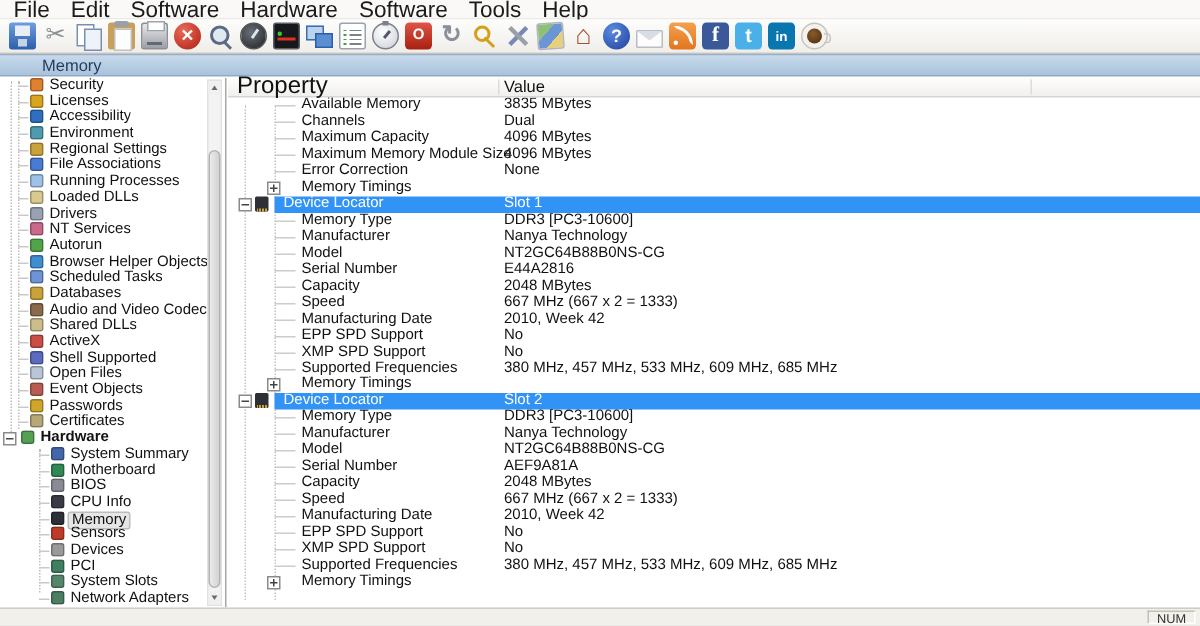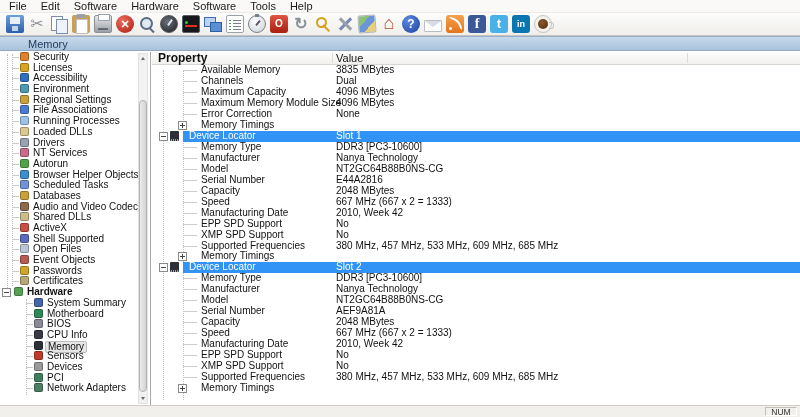--- a/index.html
+++ b/index.html
@@ -2,21 +2,21 @@
 <html><head>
 <meta charset="utf-8">
 <style>
   html,body{margin:0;padding:0;background:#d8d8d8}
   *{box-sizing:border-box}
   .window{position:relative;width:800px;height:417px;background:#fff;overflow:hidden;
     font-family:"Liberation Sans",sans-serif;color:#111;-webkit-font-smoothing:antialiased}
   
   .menubar{position:absolute;left:0;top:0;right:0;height:13px;background:#faf9f7;
     border-bottom:1px solid #eceae6;display:flex;align-items:center;padding-left:2px}
-  .mi{font-size:11px;line-height:13px;padding:0 7px;color:#1a1a1a;cursor:default}
+  .mi{font-size:15px;line-height:13px;padding:0 7px;color:#1a1a1a;cursor:default}
   
   .toolbar{position:absolute;left:0;top:13px;right:0;height:23px;
     background:linear-gradient(#fdfdfc,#efeeea);border-bottom:1px solid #c6c4bf;
     display:flex;align-items:center;padding-left:4px}
   .tbtn{width:22px;height:21px;display:flex;align-items:center;justify-content:center;flex:0 0 22px}
   .ti{width:18px;height:18px;position:relative;display:block;border-radius:3px;
     font:700 12px/18px "Liberation Sans",sans-serif;text-align:center;color:#fff}
   .i-save-icon{background:linear-gradient(#6d9fe0,#2d5ea8);border-radius:2px}
   .i-save-icon::before{content:"";position:absolute;left:4px;top:2px;right:4px;height:7px;background:#e8eef6}
   .i-save-icon::after{content:"";position:absolute;left:6px;bottom:2px;right:6px;height:5px;background:#c3d3e8}
@@ -92,21 +92,21 @@
   .snode .exp{left:2px;top:1px}
   .vscroll{position:absolute;right:2px;top:1px;bottom:1px;width:10px;background:#f3f3f3;border:1px solid #e2e2e2}
   .sb-up,.sb-down{position:absolute;left:0;right:0;height:9px;background:#f0f0f0}
   .sb-up{top:0}.sb-down{bottom:0}
   .sb-up::after{content:"";position:absolute;left:2px;top:3px;border-left:2px solid transparent;border-right:2px solid transparent;border-bottom:3px solid #6a6a6a}
   .sb-down::after{content:"";position:absolute;left:2px;top:3px;border-left:2px solid transparent;border-right:2px solid transparent;border-top:3px solid #6a6a6a}
   .sb-thumb{position:absolute;left:0;right:0;top:46px;bottom:11px;background:linear-gradient(90deg,#ececec,#d2d2d2);border:1px solid #b2b2b2;border-radius:4px}
   
   .content{position:absolute;left:152px;top:0;right:0;bottom:0}
   .thead{position:absolute;left:0;top:0;right:0;height:13px;background:linear-gradient(#fdfdfd,#f1f0ed);border-bottom:1px solid #d8d6d1}
-  .thead .hP{position:absolute;left:6px;top:0;font-size:12px;font-weight:700;line-height:12px}
+  .thead .hP{position:absolute;left:6px;top:0;font-size:16px;font-weight:400;line-height:12px}
   .thead .hV{position:absolute;left:184px;top:0;font-size:11px;font-weight:400;line-height:12px}
   .hdiv{position:absolute;top:1px;bottom:1px;width:1px;background:#dddbd6}
   .hd1{left:180px}.hd2{left:535px}
   .tbody{position:absolute;left:0;top:13px;right:0;bottom:0;overflow:hidden}
   .chainline{position:absolute;width:0;border-left:1px dotted #c4c4c4;top:5px;height:330px}
   .cl1{left:11px}.cl2{left:31px}
   .trow{position:relative;height:10.97px;font-size:10px;line-height:10.9px;white-space:nowrap;cursor:default}
   .trow .dash{position:absolute;left:31px;width:14px;top:5px;height:1px;background:#cccccc}
   .trow .exp.xpos{left:26px;top:1px}
   .trow .exp.gpos{left:7px;top:1px}
@@ -377,20 +377,25 @@
             <span class="nico" style="background: rgb(154, 154, 154);"></span>
             <span class="nlab">Devices</span>
           </div>
           <div class="snode k-hw">
             <span class="dash"></span>
             <span class="nico" style="background: rgb(63, 127, 95);"></span>
             <span class="nlab">PCI</span>
           </div>
           <div class="snode k-hw">
             <span class="dash"></span>
+            <span class="nico" style="background: rgb(86, 134, 106);"></span>
+            <span class="nlab">System Slots</span>
+          </div>
+          <div class="snode k-hw">
+            <span class="dash"></span>
             <span class="nico" style="background: rgb(74, 127, 98);"></span>
             <span class="nlab">Network Adapters</span>
           </div>
         </div>
       <div class="vscroll">
         <div class="sb-up"></div>
         <div class="sb-thumb"></div>
         <div class="sb-down"></div>
       </div>
     </div>

